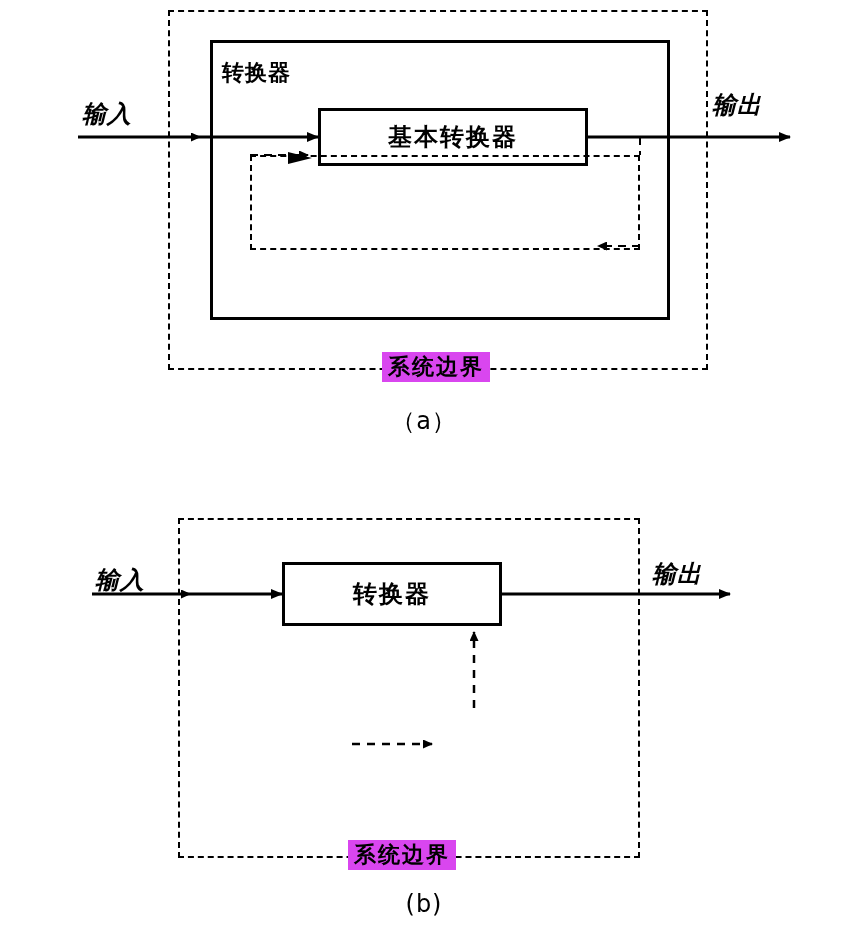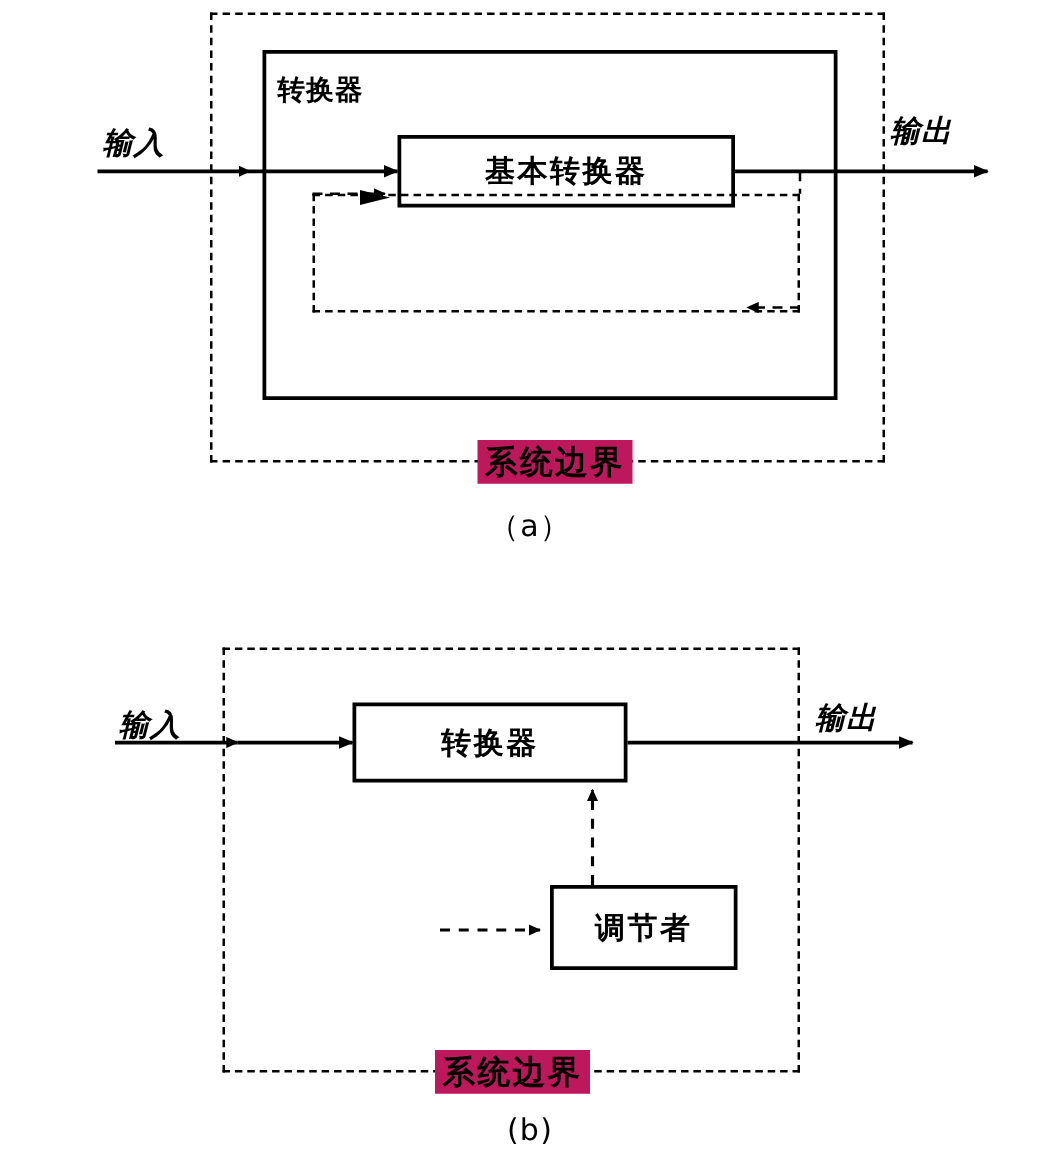--- a/index.html
+++ b/index.html
@@ -78,23 +78,23 @@
   svg.overlay {
     position: absolute;
     left: 0;
     top: 0;
     width: 848px;
     height: 925px;
     pointer-events: none;
   }
   .boundary-label {
     position: absolute;
-    background: #be185d;
+    background: #d946ef;
     padding: 0 6px;
-    font-size: 26px;
+    font-size: 22px;
     font-weight: bold;
     letter-spacing: 2px;
     white-space: nowrap;
   }
 </style>
 </head>
 <body>
 
 <div class="diagram">
 
@@ -124,23 +124,20 @@
 
   <div class="fig" id="fig-b">
 
     <div class="box dashed-box" style="left:178px; top:48px; width:462px; height:340px;"></div>
 
     <div class="box solid-box" style="left:282px; top:92px; width:220px; height:64px;">
       <div class="box-label">转换器</div>
     </div>
 
 
-    <div class="box solid-box" style="left:440px; top:238px; width:150px; height:68px;">
-      <div class="box-label">调节者</div>
-    </div>
 
     <div class="label label-lg" style="left:95px; top:98px;">输入</div>
 
     <div class="label label-lg" style="left:652px; top:92px;">输出</div>
 
     <div class="boundary-label" style="left:348px; top:370px;">系统边界</div>
 
     <div class="caption" style="left:0; top:420px;">(b)</div>
   </div>
 

